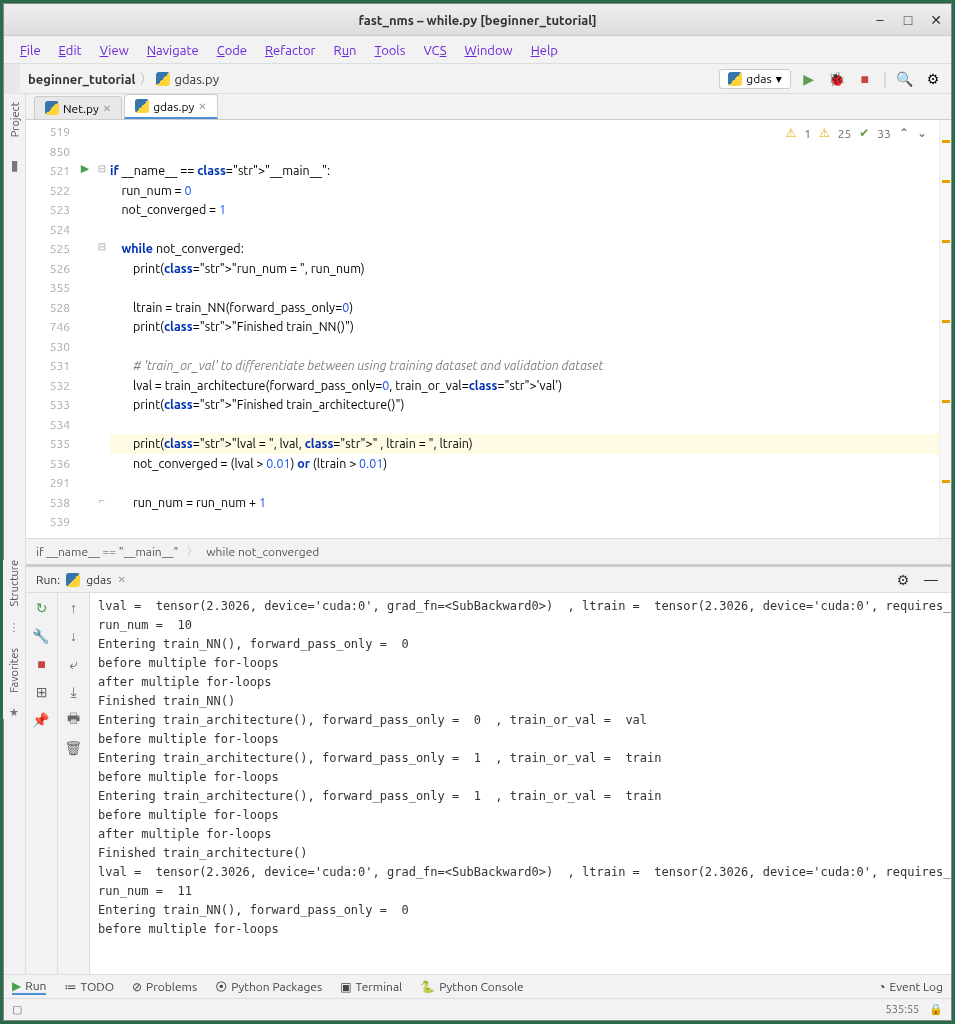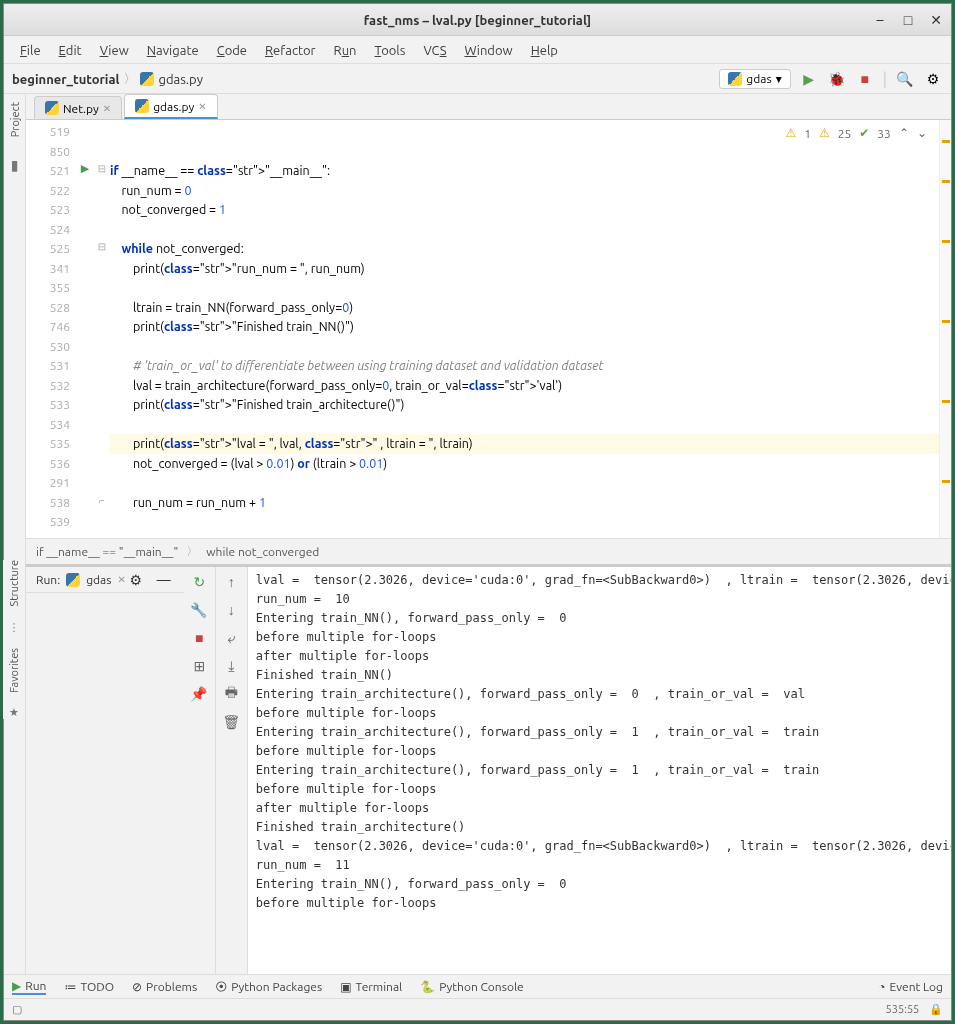--- a/index.html
+++ b/index.html
@@ -3,23 +3,23 @@
 <meta charset="utf-8">
 <style>
 * { margin: 0; padding: 0; box-sizing: border-box; font-family: "Segoe UI", "Ubuntu", sans-serif; }
 body { background: #2b6b4a; padding: 3px; width: 955px; height: 1024px; overflow: hidden; }
 .window { background: #e8e8e8; border: 1px solid #888; height: 100%; display: flex; flex-direction: column; }
 .titlebar { background: linear-gradient(#eee, #ddd); height: 32px; display: flex; align-items: center; justify-content: center; position: relative; border-bottom: 1px solid #ccc; }
 .titlebar .title { font-size: 13px; font-weight: bold; color: #333; }
 .titlebar .controls { position: absolute; right: 6px; display: flex; gap: 10px; }
 .titlebar .controls span { width: 18px; height: 18px; display: flex; align-items: center; justify-content: center; cursor: pointer; font-size: 14px; color: #333; }
 .menubar { height: 28px; display: flex; align-items: center; padding: 0 8px; gap: 2px; background: #f2f2f2; border-bottom: 1px solid #ddd; }
-.menubar .item { padding: 3px 8px; font-size: 13px; color: #404040; cursor: pointer; }
+.menubar .item { padding: 3px 8px; font-size: 13px; color: #6d28d9; cursor: pointer; }
 .menubar .item u { text-decoration: underline; }
-.navbar { height: 30px; display: flex; align-items: center; padding: 0 8px; background: #f2f2f2; border-bottom: 1px solid #ddd; justify-content: space-between; }
+.navbar { height: 30px; display: flex; align-items: center; padding: 0 8px; background: #f2f2f2; border-bottom: 1px solid #ddd; justify-content: space-between; margin-left: 16px; }
 .navbar .bc { display: flex; align-items: center; gap: 4px; font-size: 13px; color: #333; }
 .navbar .bc .sep { color: #999; }
 .navbar .right { display: flex; align-items: center; gap: 8px; }
 .combo { background: #fff; border: 1px solid #ccc; border-radius: 3px; padding: 2px 8px; font-size: 12px; display: flex; align-items: center; gap: 4px; }
 .icon-btn { width: 20px; height: 20px; display: flex; align-items: center; justify-content: center; cursor: pointer; font-size: 14px; }
 .main-area { flex: 1; display: flex; overflow: hidden; }
 .left-strip { width: 22px; background: #f2f2f2; border-right: 1px solid #ddd; display: flex; flex-direction: column; align-items: center; padding-top: 8px; gap: 20px; }
 .left-strip .label { writing-mode: vertical-rl; transform: rotate(180deg); font-size: 11px; color: #555; }
 .editor-wrap { flex: 1; display: flex; flex-direction: column; overflow: hidden; }
 .tabs { height: 26px; display: flex; align-items: flex-end; background: #f2f2f2; border-bottom: 1px solid #ccc; padding-left: 8px; position: relative; }
@@ -37,42 +37,42 @@
 .code .line { height: 19.5px; }
 .code .line.current { background: #fffae3; }
 .kw { color: #0033b3; font-weight: bold; }
 .num { color: #1750eb; }
 .cm { color: #808080; font-style: italic; }
 .id { color: #000; }
 .stripe { position: absolute; right: 0; top: 0; width: 12px; height: 100%; background: #f8f8f8; border-left: 1px solid #eee; }
 .stripe .mk { position: absolute; width: 8px; height: 3px; left: 2px; }
 .inspections { position: absolute; top: 4px; right: 20px; font-size: 12px; color: #666; display: flex; gap: 8px; align-items: center; background: #fff; padding: 2px 4px; z-index: 5; }
 .breadcrumb-code { height: 26px; background: #f2f2f2; border-top: 1px solid #ddd; display: flex; align-items: center; padding: 0 10px; font-size: 12px; color: #555; gap: 8px; }
-.run-panel { height: 410px; display: flex; flex-direction: row; border-top: 3px solid #ccc; background: #f2f2f2; justify-content: flex-end; }
+.run-panel { height: 410px; display: flex; flex-direction: column; border-top: 3px solid #ccc; background: #f2f2f2; justify-content: flex-end; }
 .run-header { height: 26px; display: flex; align-items: center; padding: 0 10px; font-size: 12px; color: #333; justify-content: space-between; border-bottom: 1px solid #ddd; }
 .run-header .left { display: flex; align-items: center; gap: 6px; }
 .run-body { flex: 1; display: flex; overflow: hidden; }
 .run-tools { width: 32px; background: #f2f2f2; display: flex; flex-direction: column; align-items: center; padding: 4px 0; gap: 6px; border-right: 1px solid #ddd; }
 .run-tools2 { width: 32px; background: #f2f2f2; display: flex; flex-direction: column; align-items: center; padding: 4px 0; gap: 6px; border-right: 1px solid #ddd; }
 .run-tools .tb, .run-tools2 .tb { width: 22px; height: 22px; display: flex; align-items: center; justify-content: center; cursor: pointer; font-size: 14px; color: #666; }
 .console { flex: 1; background: #fff; font-family: "Consolas", "Monaco", monospace; font-size: 12px; line-height: 19px; padding: 4px 8px; white-space: pre; overflow: hidden; color: #333; }
 .bottom-bar { height: 24px; background: #f2f2f2; border-top: 1px solid #ddd; display: flex; align-items: center; padding: 0 8px; font-size: 12px; color: #444; gap: 18px; }
 .bottom-bar .item { display: flex; align-items: center; gap: 4px; cursor: pointer; }
 .bottom-bar .item.active { border-bottom: 2px solid #4a90d9; padding-bottom: 0; }
 .bottom-bar .spacer { flex: 1; }
 .status { height: 22px; background: #f2f2f2; border-top: 1px solid #ddd; display: flex; align-items: center; justify-content: space-between; padding: 0 8px; font-size: 11px; color: #666; }
 .py-icon { display: inline-block; width: 14px; height: 14px; background: linear-gradient(135deg, #3776ab 50%, #ffd43b 50%); border-radius: 3px; }
 </style>
 </head>
 <body>
 
 <div class="window">
 
   <div class="titlebar">
-    <span class="title">fast_nms – lval.py [beginner_tutorial]</span>
+    <span class="title">fast_nms – while.py [beginner_tutorial]</span>
     <div class="controls">
       <span>–</span>
       <span>□</span>
       <span>✕</span>
     </div>
   </div>
 
   <div class="menubar">
     <span class="item"><u>F</u>ile</span>
     <span class="item"><u>E</u>dit</span>
@@ -143,21 +143,21 @@
           <span>⌄</span>
         </div>
         <div class="gutter" id="gutter">
             <div class="ln">519</div>
             <div class="ln">850</div>
             <div class="ln">521</div>
             <div class="ln">522</div>
             <div class="ln">523</div>
             <div class="ln">524</div>
             <div class="ln">525</div>
-            <div class="ln">341</div>
+            <div class="ln">526</div>
             <div class="ln">355</div>
             <div class="ln">528</div>
             <div class="ln">746</div>
             <div class="ln">530</div>
             <div class="ln">531</div>
             <div class="ln">532</div>
             <div class="ln">533</div>
             <div class="ln">534</div>
             <div class="ln">535</div>
             <div class="ln">536</div>

